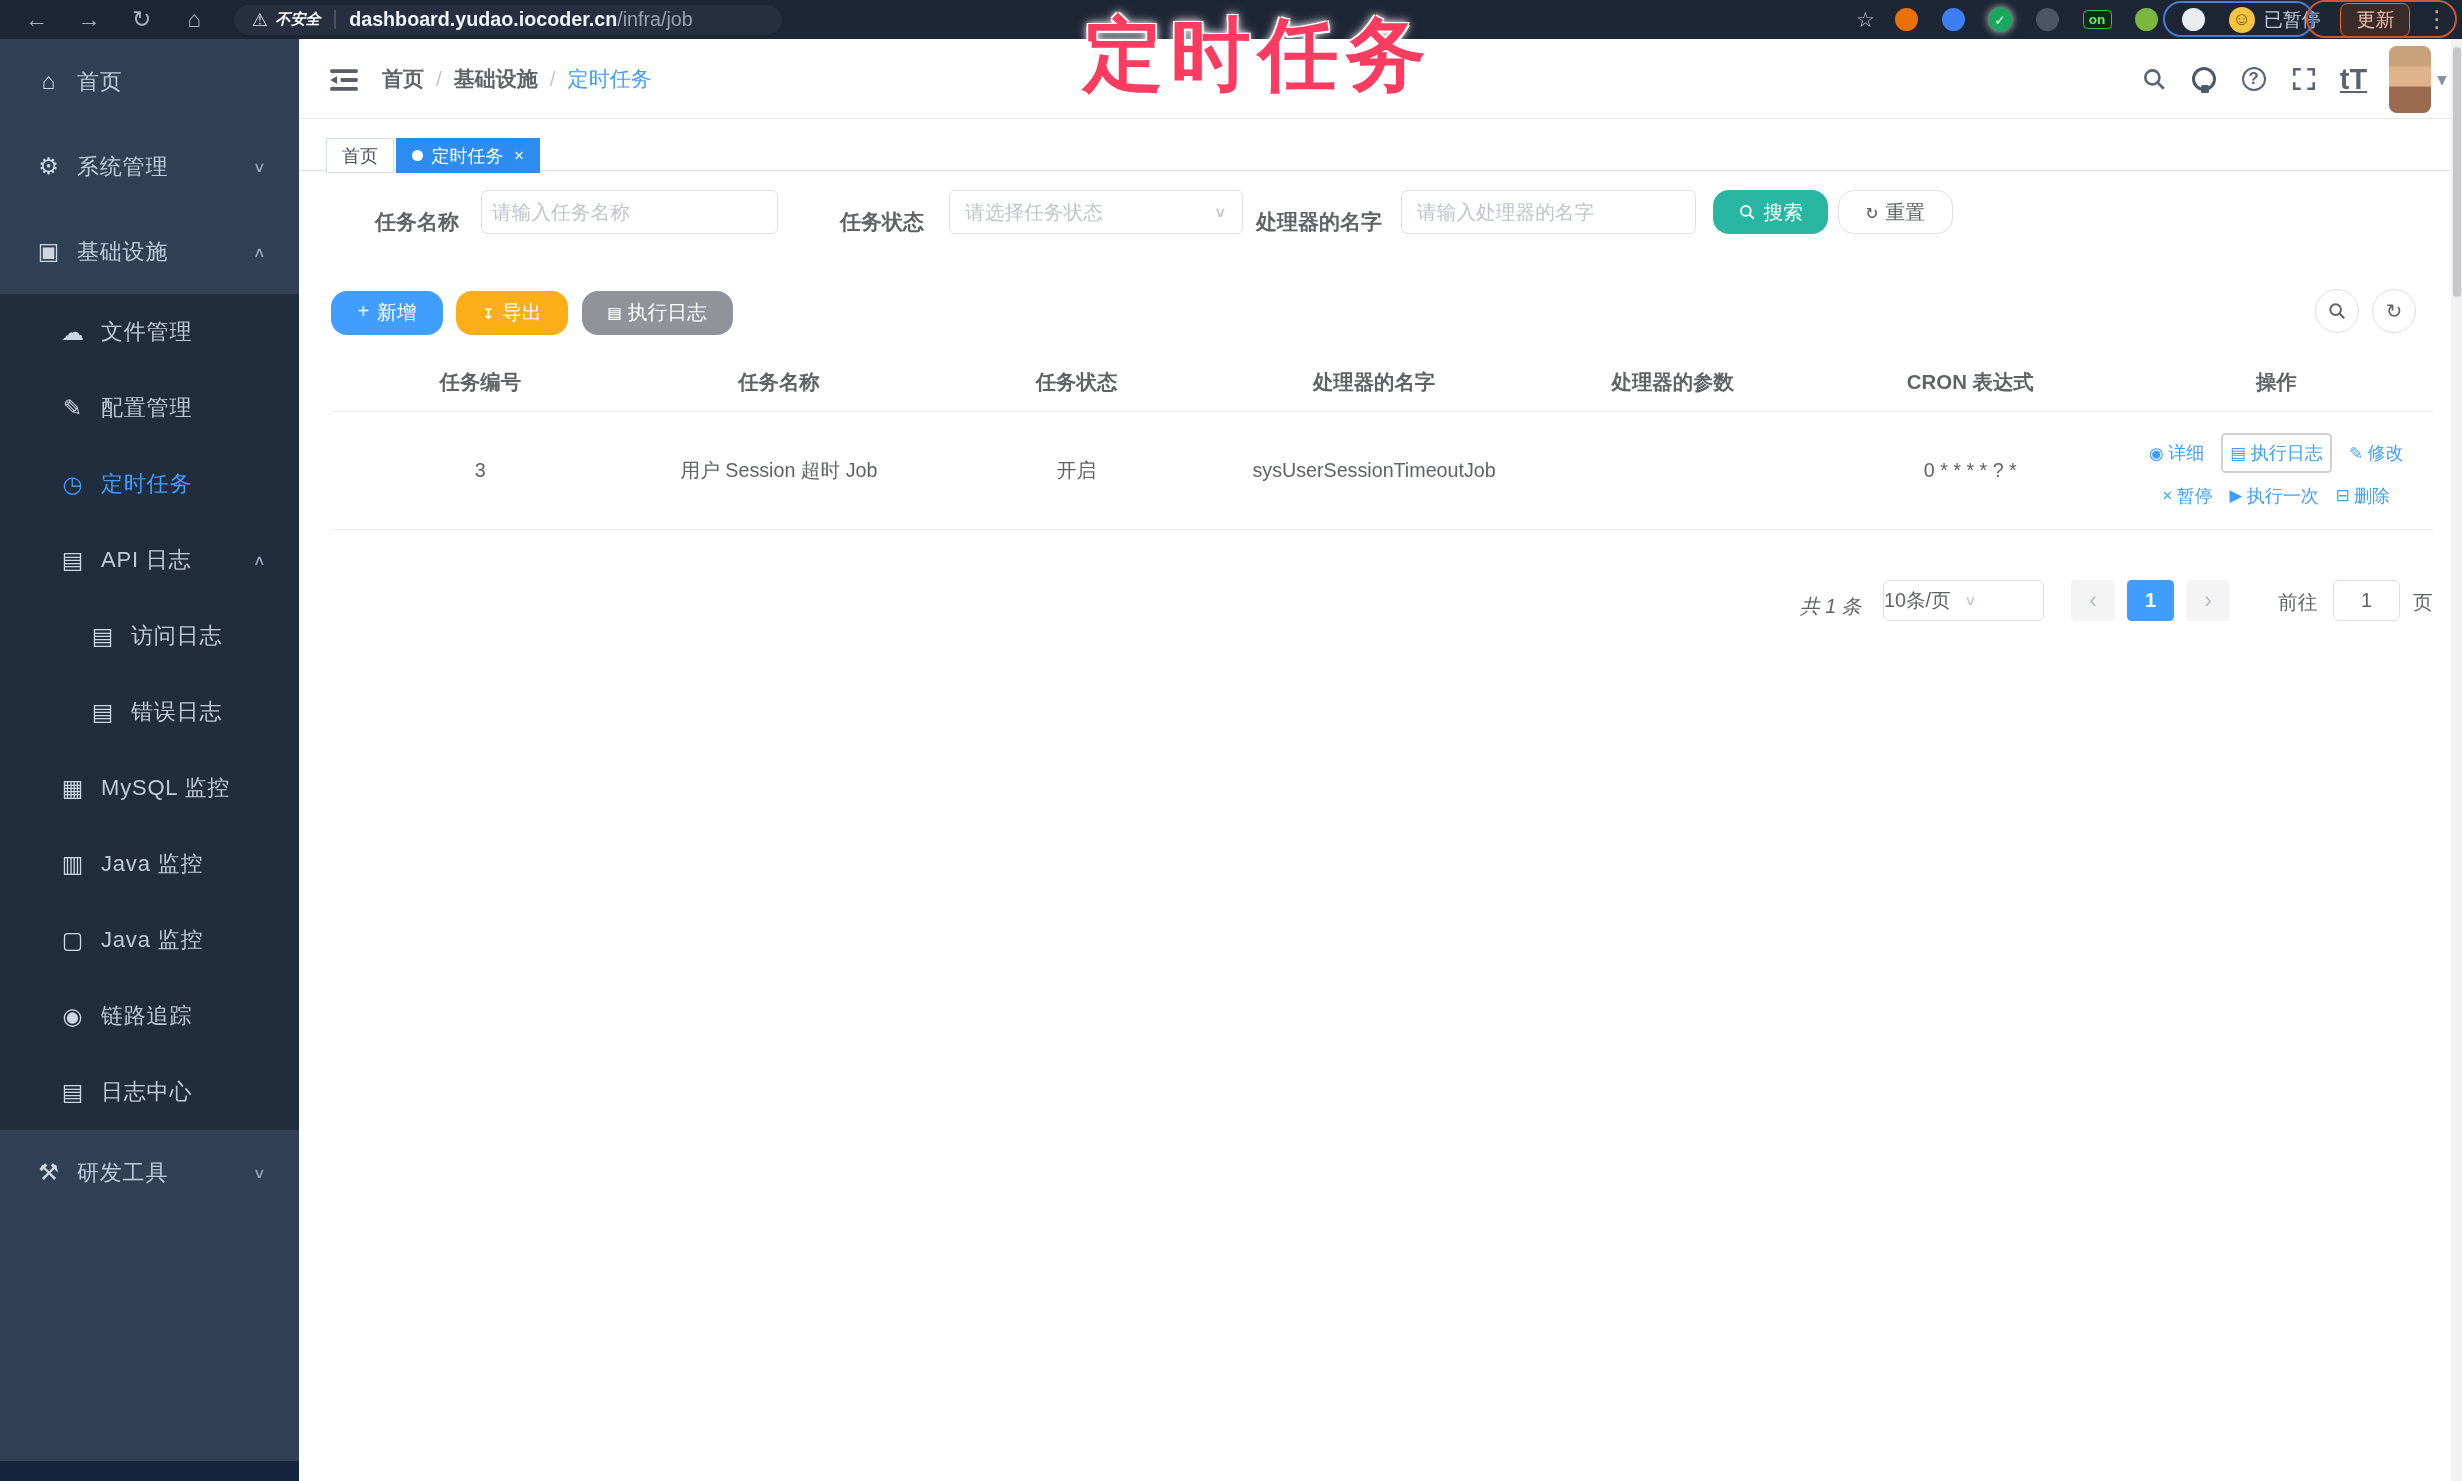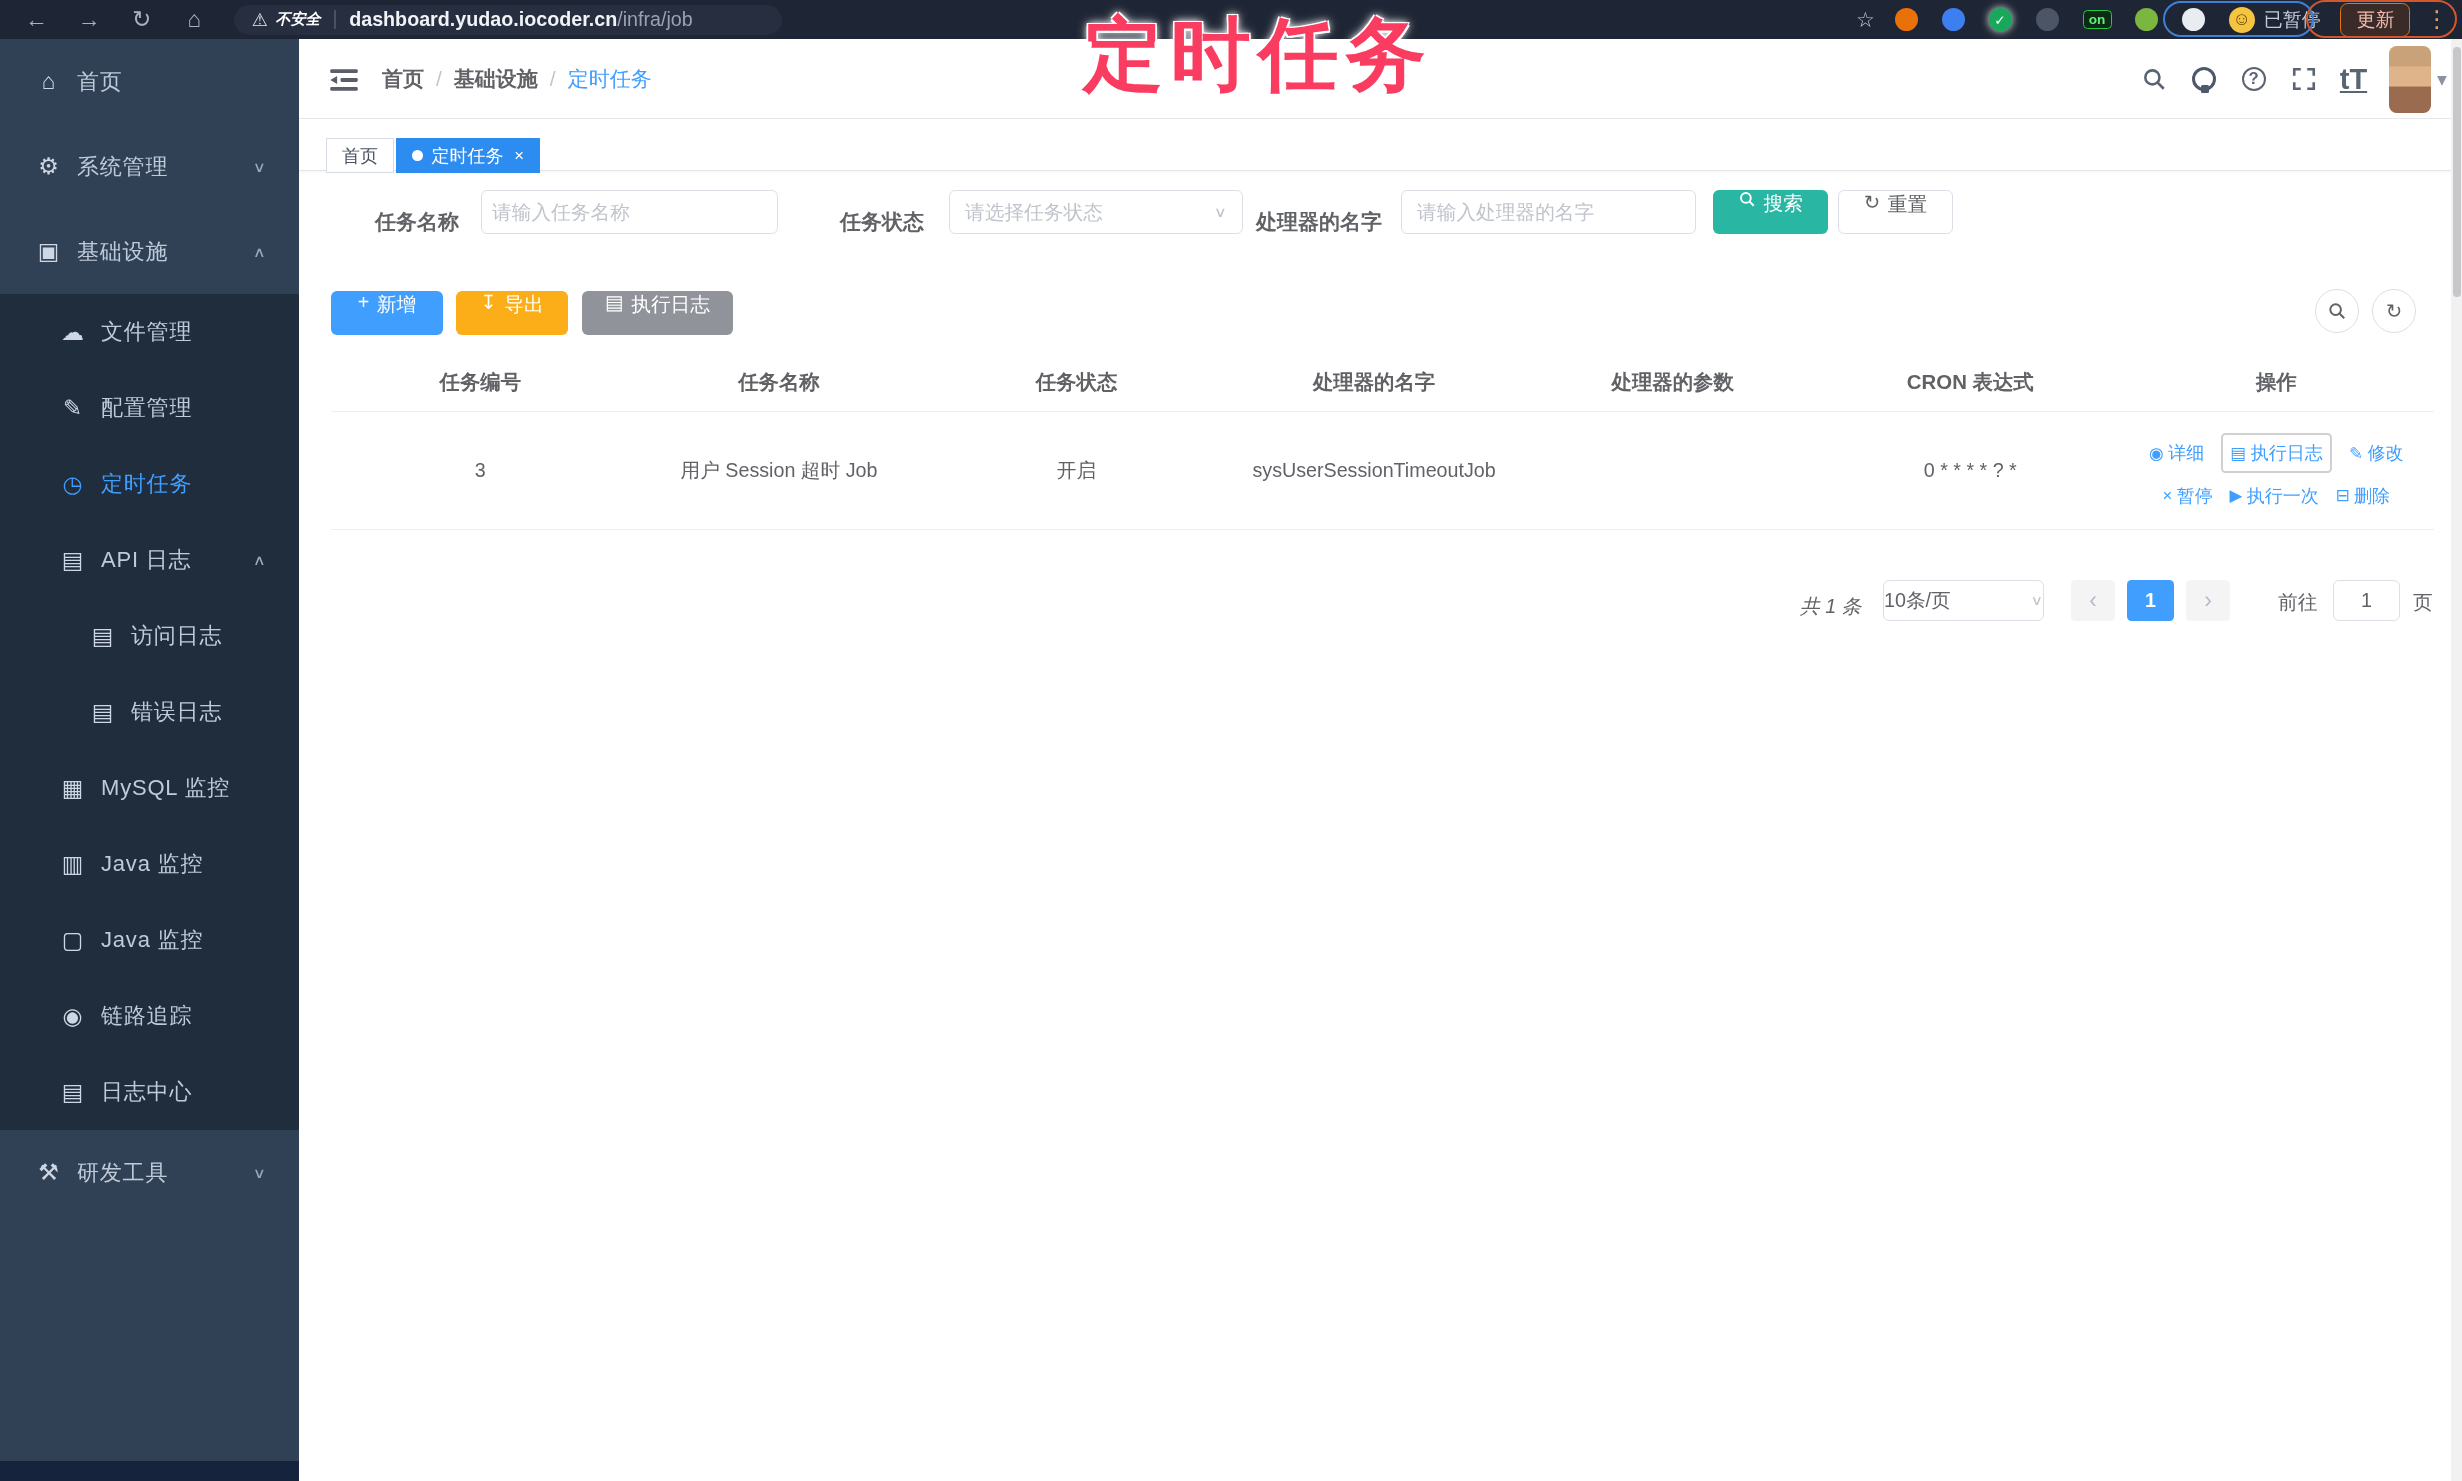--- a/index.html
+++ b/index.html
@@ -82,21 +82,21 @@
   .tag-dot { width:10.6px; height:10.6px; border-radius:50%; background:#fff; margin-right:9px; }
   .tag-close { margin-left:10.6px; font-size:16.7px; }
 
   
   .filters { position:absolute; left:0; top:133px; width:2163px; height:121px; }
   .f-label { position:absolute; top:36px; font-size:21px; font-weight:600; color:#606266; }
   .f-input { position:absolute; top:18px; height:44px; border:0.8px solid #dcdfe6; border-radius:6px; font-size:19.7px; color:#606266; padding:0 15px; outline:none; font-family:inherit; }
   .f-input::placeholder { color:#c0c4cc; }
   .f-select { position:absolute; top:18px; height:44px; border:0.8px solid #dcdfe6; border-radius:6px; display:flex; align-items:center; padding:0 15px; font-size:19.7px; color:#c0c4cc; cursor:pointer; }
   .f-select .sel-arrow { margin-left:auto; color:#c0c4cc; font-size:18px; transform:scaleY(.8); }
-  .btn { border:none; border-radius:6px; font-size:19.7px; display:inline-flex; align-items:flex-start; justify-content:center; cursor:pointer; font-family:Liberation Sans, sans-serif; }
+  .btn { border:none; border-radius:16px; font-size:19.7px; display:inline-flex; align-items:center; justify-content:center; cursor:pointer; font-family:Liberation Mono, monospace; }
   .btn-search { position:absolute; left:1414px; top:18px; width:115px; height:44px; background:#29b6a3; color:#fff; }
   .btn-search svg { width:18px; height:18px; stroke:#fff; fill:none; stroke-width:2.6; margin-right:7.6px; }
   .btn-reset { position:absolute; left:1539px; top:18px; width:115px; height:44px; background:#fff; border:0.8px solid #dcdfe6; color:#606266; }
   .btn-reset .r-ico { margin-right:7.6px; font-size:19.7px; }
 
   
   .toolbar { position:absolute; left:0; top:247px; width:2163px; height:53px; }
   .btn-add { position:absolute; left:32px; top:4.5px; width:112px; height:44px; background:#409eff; color:#fff; }
   .btn-export { position:absolute; left:157px; top:4.5px; width:112px; height:44px; background:#fbae17; color:#fff; }
   .btn-log { position:absolute; left:283px; top:4.5px; width:151px; height:44px; background:#909399; color:#fff; }
@@ -114,21 +114,21 @@
   .handler-cell { word-break:break-all; max-width:250px; margin:0 auto; line-height:1.7; }
   .ops { display:flex; flex-direction:column; gap:10.6px; align-items:center; }
   .ops-line { display:flex; gap:16.7px; align-items:center; }
   .op-link { color:#409eff; font-size:18px; cursor:pointer; white-space:nowrap; display:inline-flex; align-items:center; }
   .op-ico { margin-right:4.5px; font-size:16.7px; }
   .focus-ring { border:2.3px solid #d0d0d0; border-radius:4.5px; padding:6px 7.6px; }
 
   
   .pagination { position:absolute; left:0; top:539px; width:2163px; height:45px; font-size:19.7px; color:#606266; }
   .pg-total { position:absolute; left:1501px; top:15px;font-style:italic; }
-  .pg-size { position:absolute; left:1584px; top:1.5px; width:161px; height:41px; border:0.8px solid #dcdfe6; border-radius:6px; display:flex; align-items:center; justify-content:space-between; color:#606266; cursor:pointer; }
+  .pg-size { position:absolute; left:1584px; top:1.5px; width:161px; height:41px; border:0.8px solid #dcdfe6; border-radius:6px; display:flex; align-items:center; justify-content:flex-start; color:#606266; cursor:pointer; }
   .pg-size .sel-arrow { margin-left:13.6px; color:#c0c4cc; transform:scaleY(.8); font-size:16.7px; }
   .pg-btn { position:absolute; top:1.5px; width:44px; height:41px; border-radius:4.5px; background:#f4f4f5; color:#b4bccc; display:flex; align-items:center; justify-content:center; font-size:23px; cursor:pointer; }
   .pg-prev { left:1772px; }
   .pg-next { left:1887px; }
   .pg-page { position:absolute; left:1828px; top:1.5px; width:47px; height:41px; border-radius:4.5px; background:#409eff; color:#fff; display:flex; align-items:center; justify-content:center; font-weight:700; cursor:pointer; }
   .pg-goto-label { position:absolute; left:1979px; top:10.6px; }
   .pg-goto-input { position:absolute; left:2034px; top:1.5px; width:67px; height:41px; border:0.8px solid #dcdfe6; border-radius:6px; text-align:center; font-size:19.7px; color:#606266; outline:none; font-family:inherit; }
   .pg-goto-unit { position:absolute; left:2114px; top:10.6px; }
 
   

